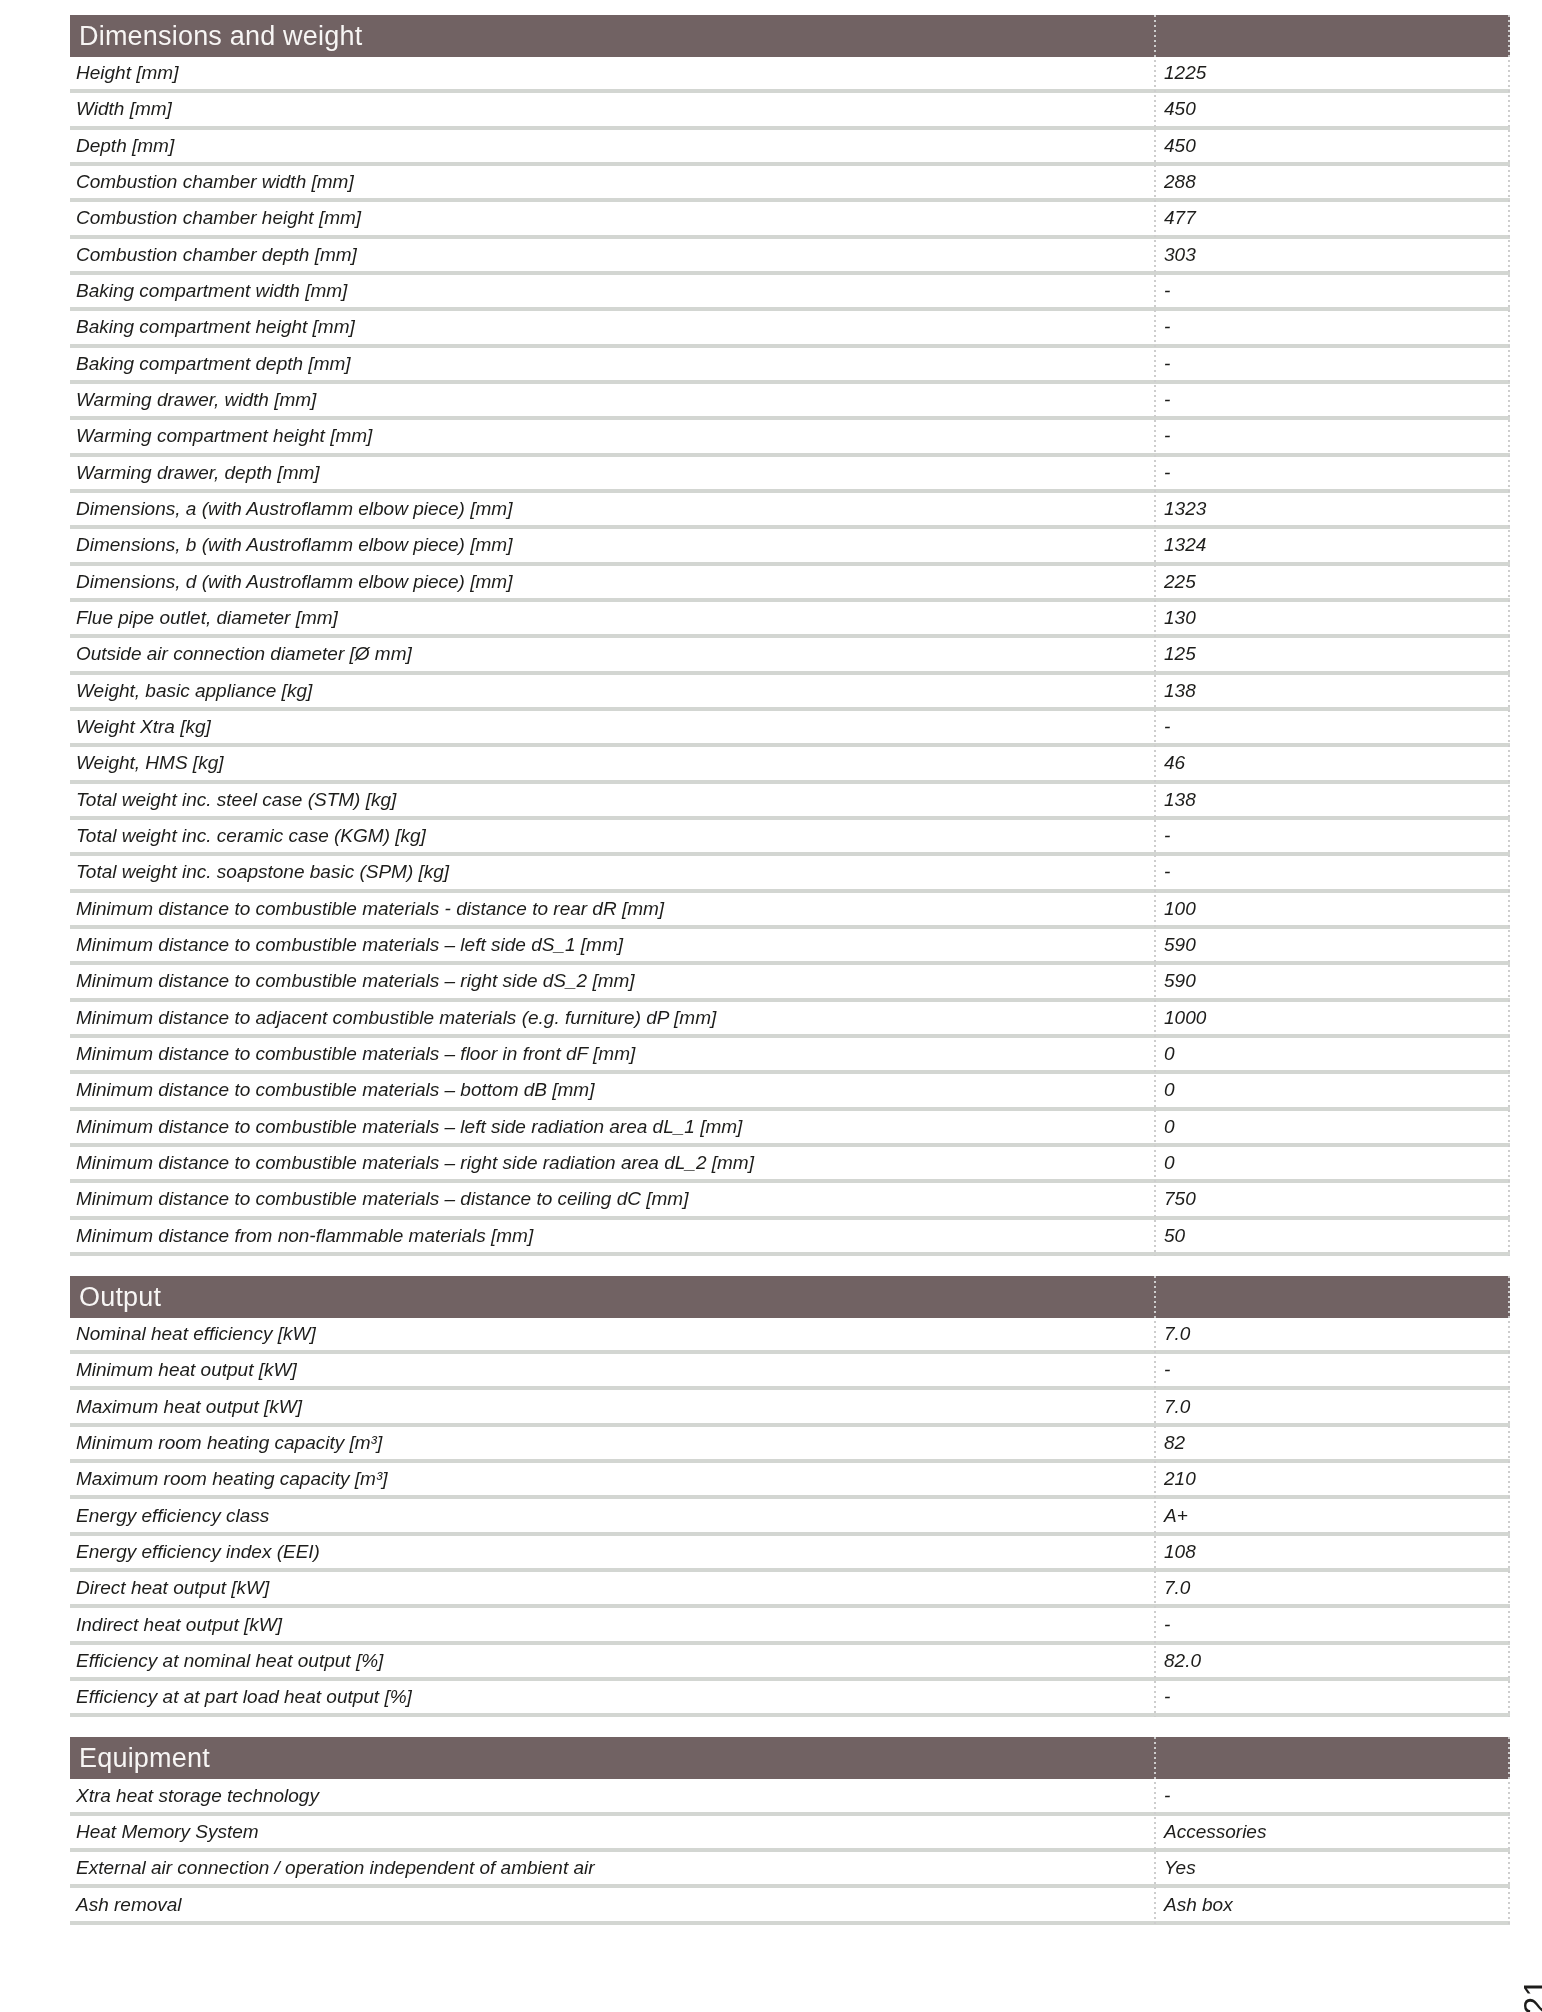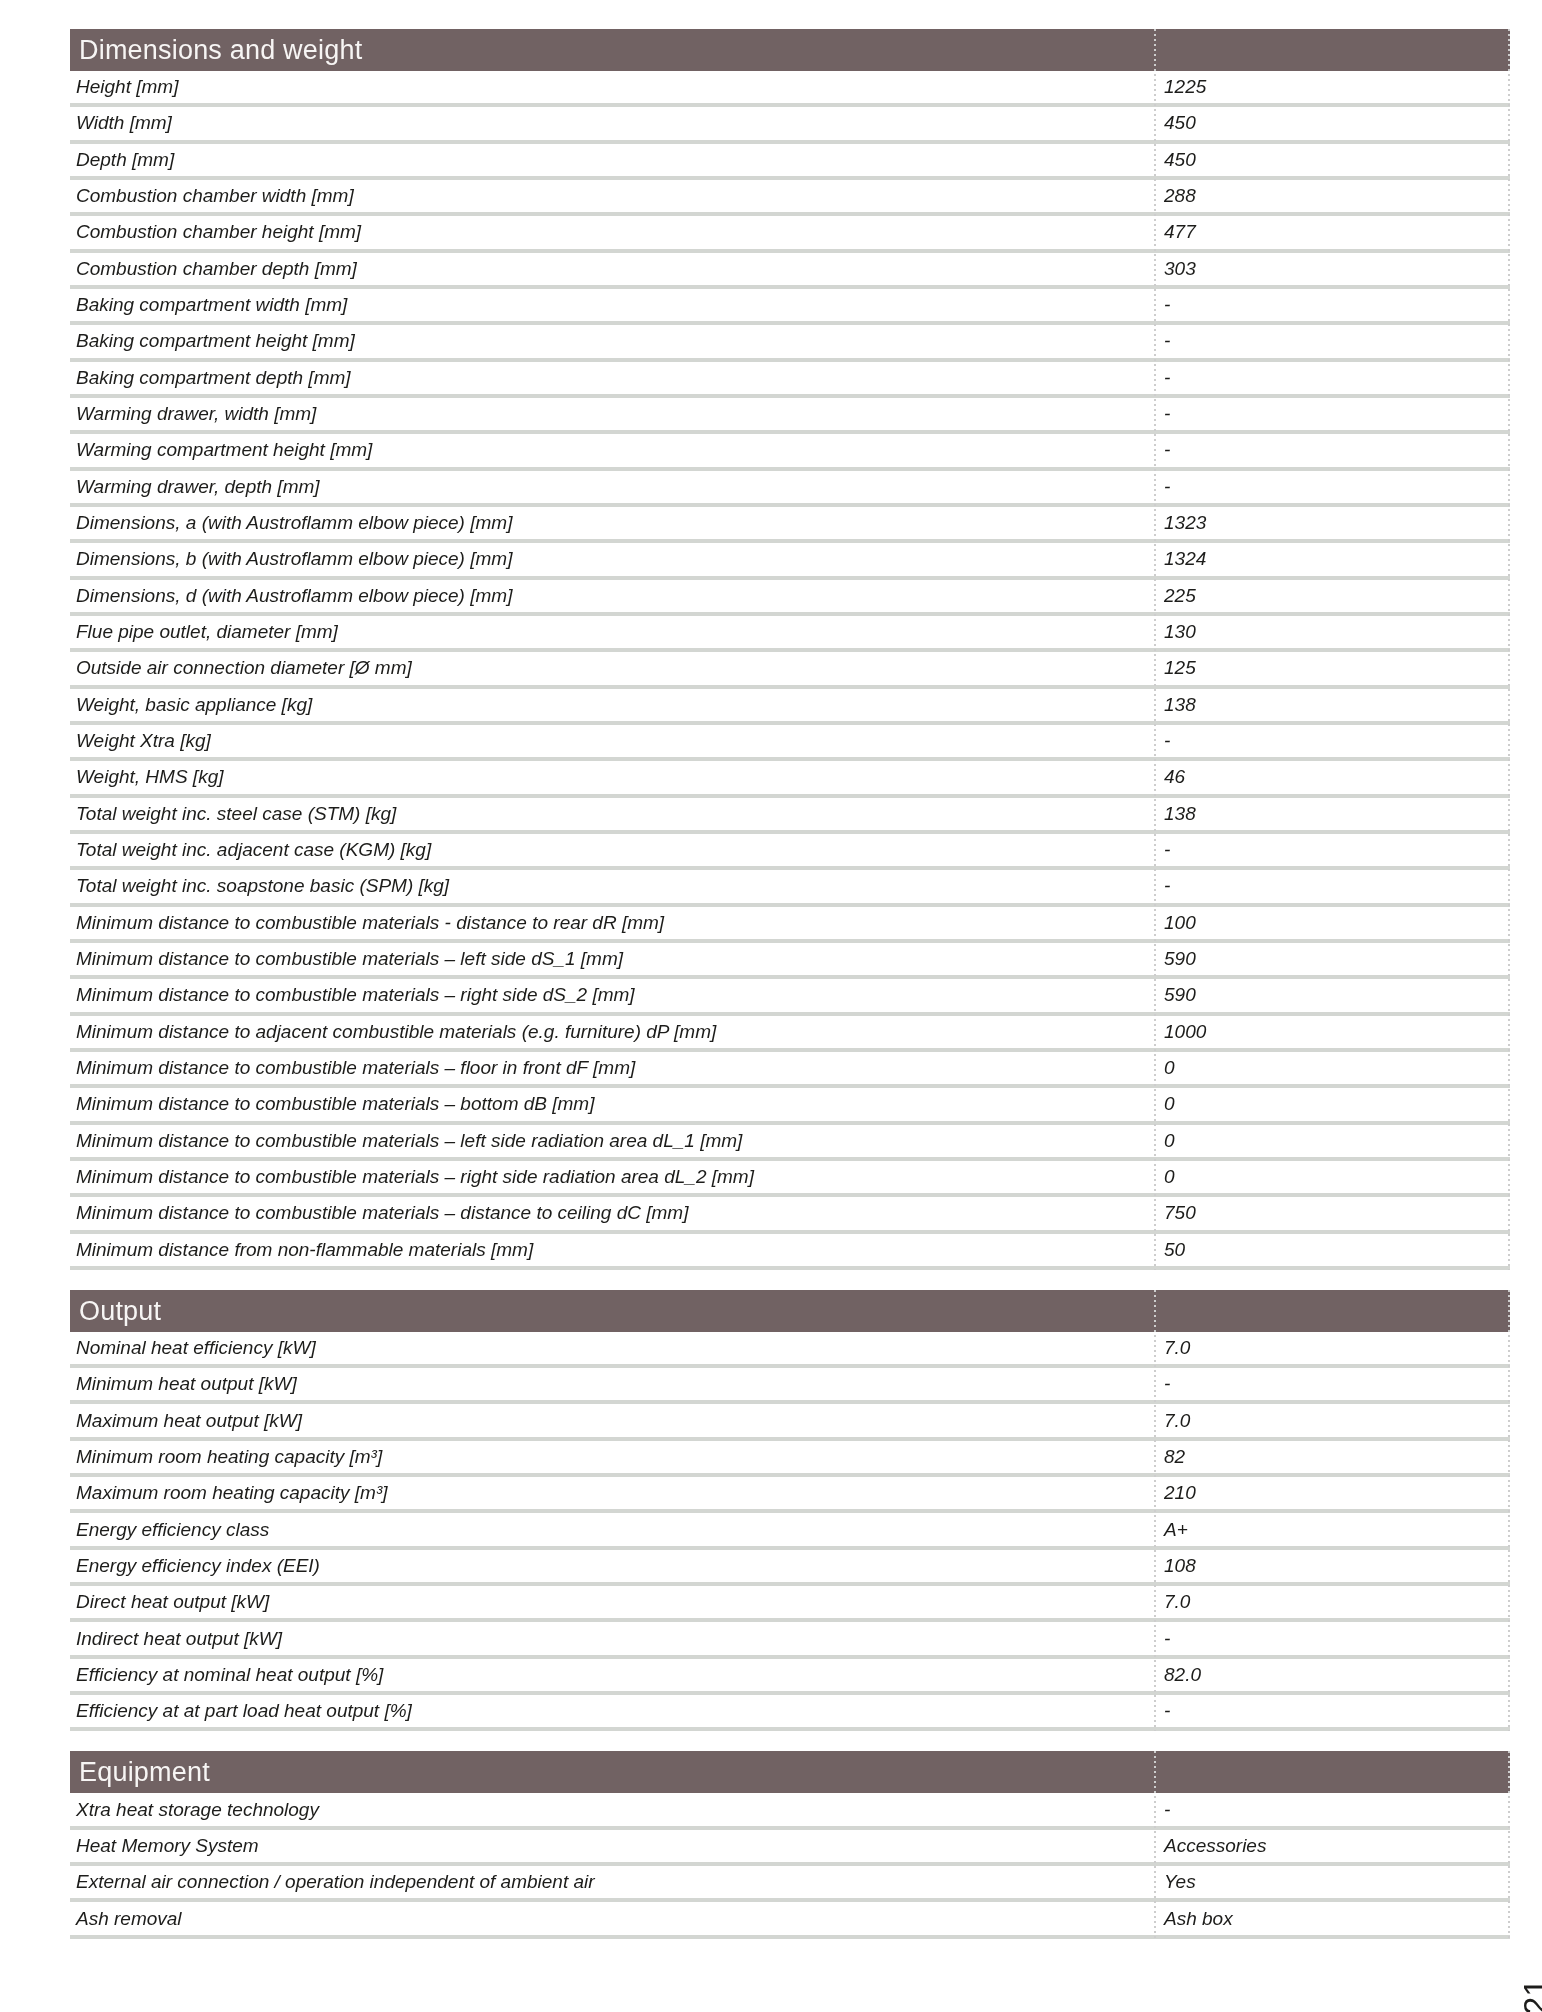--- a/index.html
+++ b/index.html
@@ -9,21 +9,21 @@
     width: 1542px;
     height: 2012px;
     overflow: hidden;
     position: relative;
     font-family: "Liberation Sans", sans-serif;
     color: #1d1d1b;
   }
   .spec-table {
     position: absolute;
     left: 70px;
-    top: 29px;
+    top: 15px;
     width: 1440px;
   }
   .section {
     position: relative;
     margin-bottom: 20px;
   }
   .section-header {
     height: 42px;
     background: #716263;
     color: #f7f5f4;
@@ -192,21 +192,21 @@
     <div class="label">Weight, HMS [kg]</div>
     <div class="value">46</div>
   </div>
 
   <div class="spec-row">
     <div class="label">Total weight inc. steel case (STM) [kg]</div>
     <div class="value">138</div>
   </div>
 
   <div class="spec-row">
-    <div class="label">Total weight inc. adjacent case (KGM) [kg]</div>
+    <div class="label">Total weight inc. ceramic case (KGM) [kg]</div>
     <div class="value">-</div>
   </div>
 
   <div class="spec-row">
     <div class="label">Total weight inc. soapstone basic (SPM) [kg]</div>
     <div class="value">-</div>
   </div>
 
   <div class="spec-row">
     <div class="label">Minimum distance to combustible materials - distance to rear dR [mm]</div>

